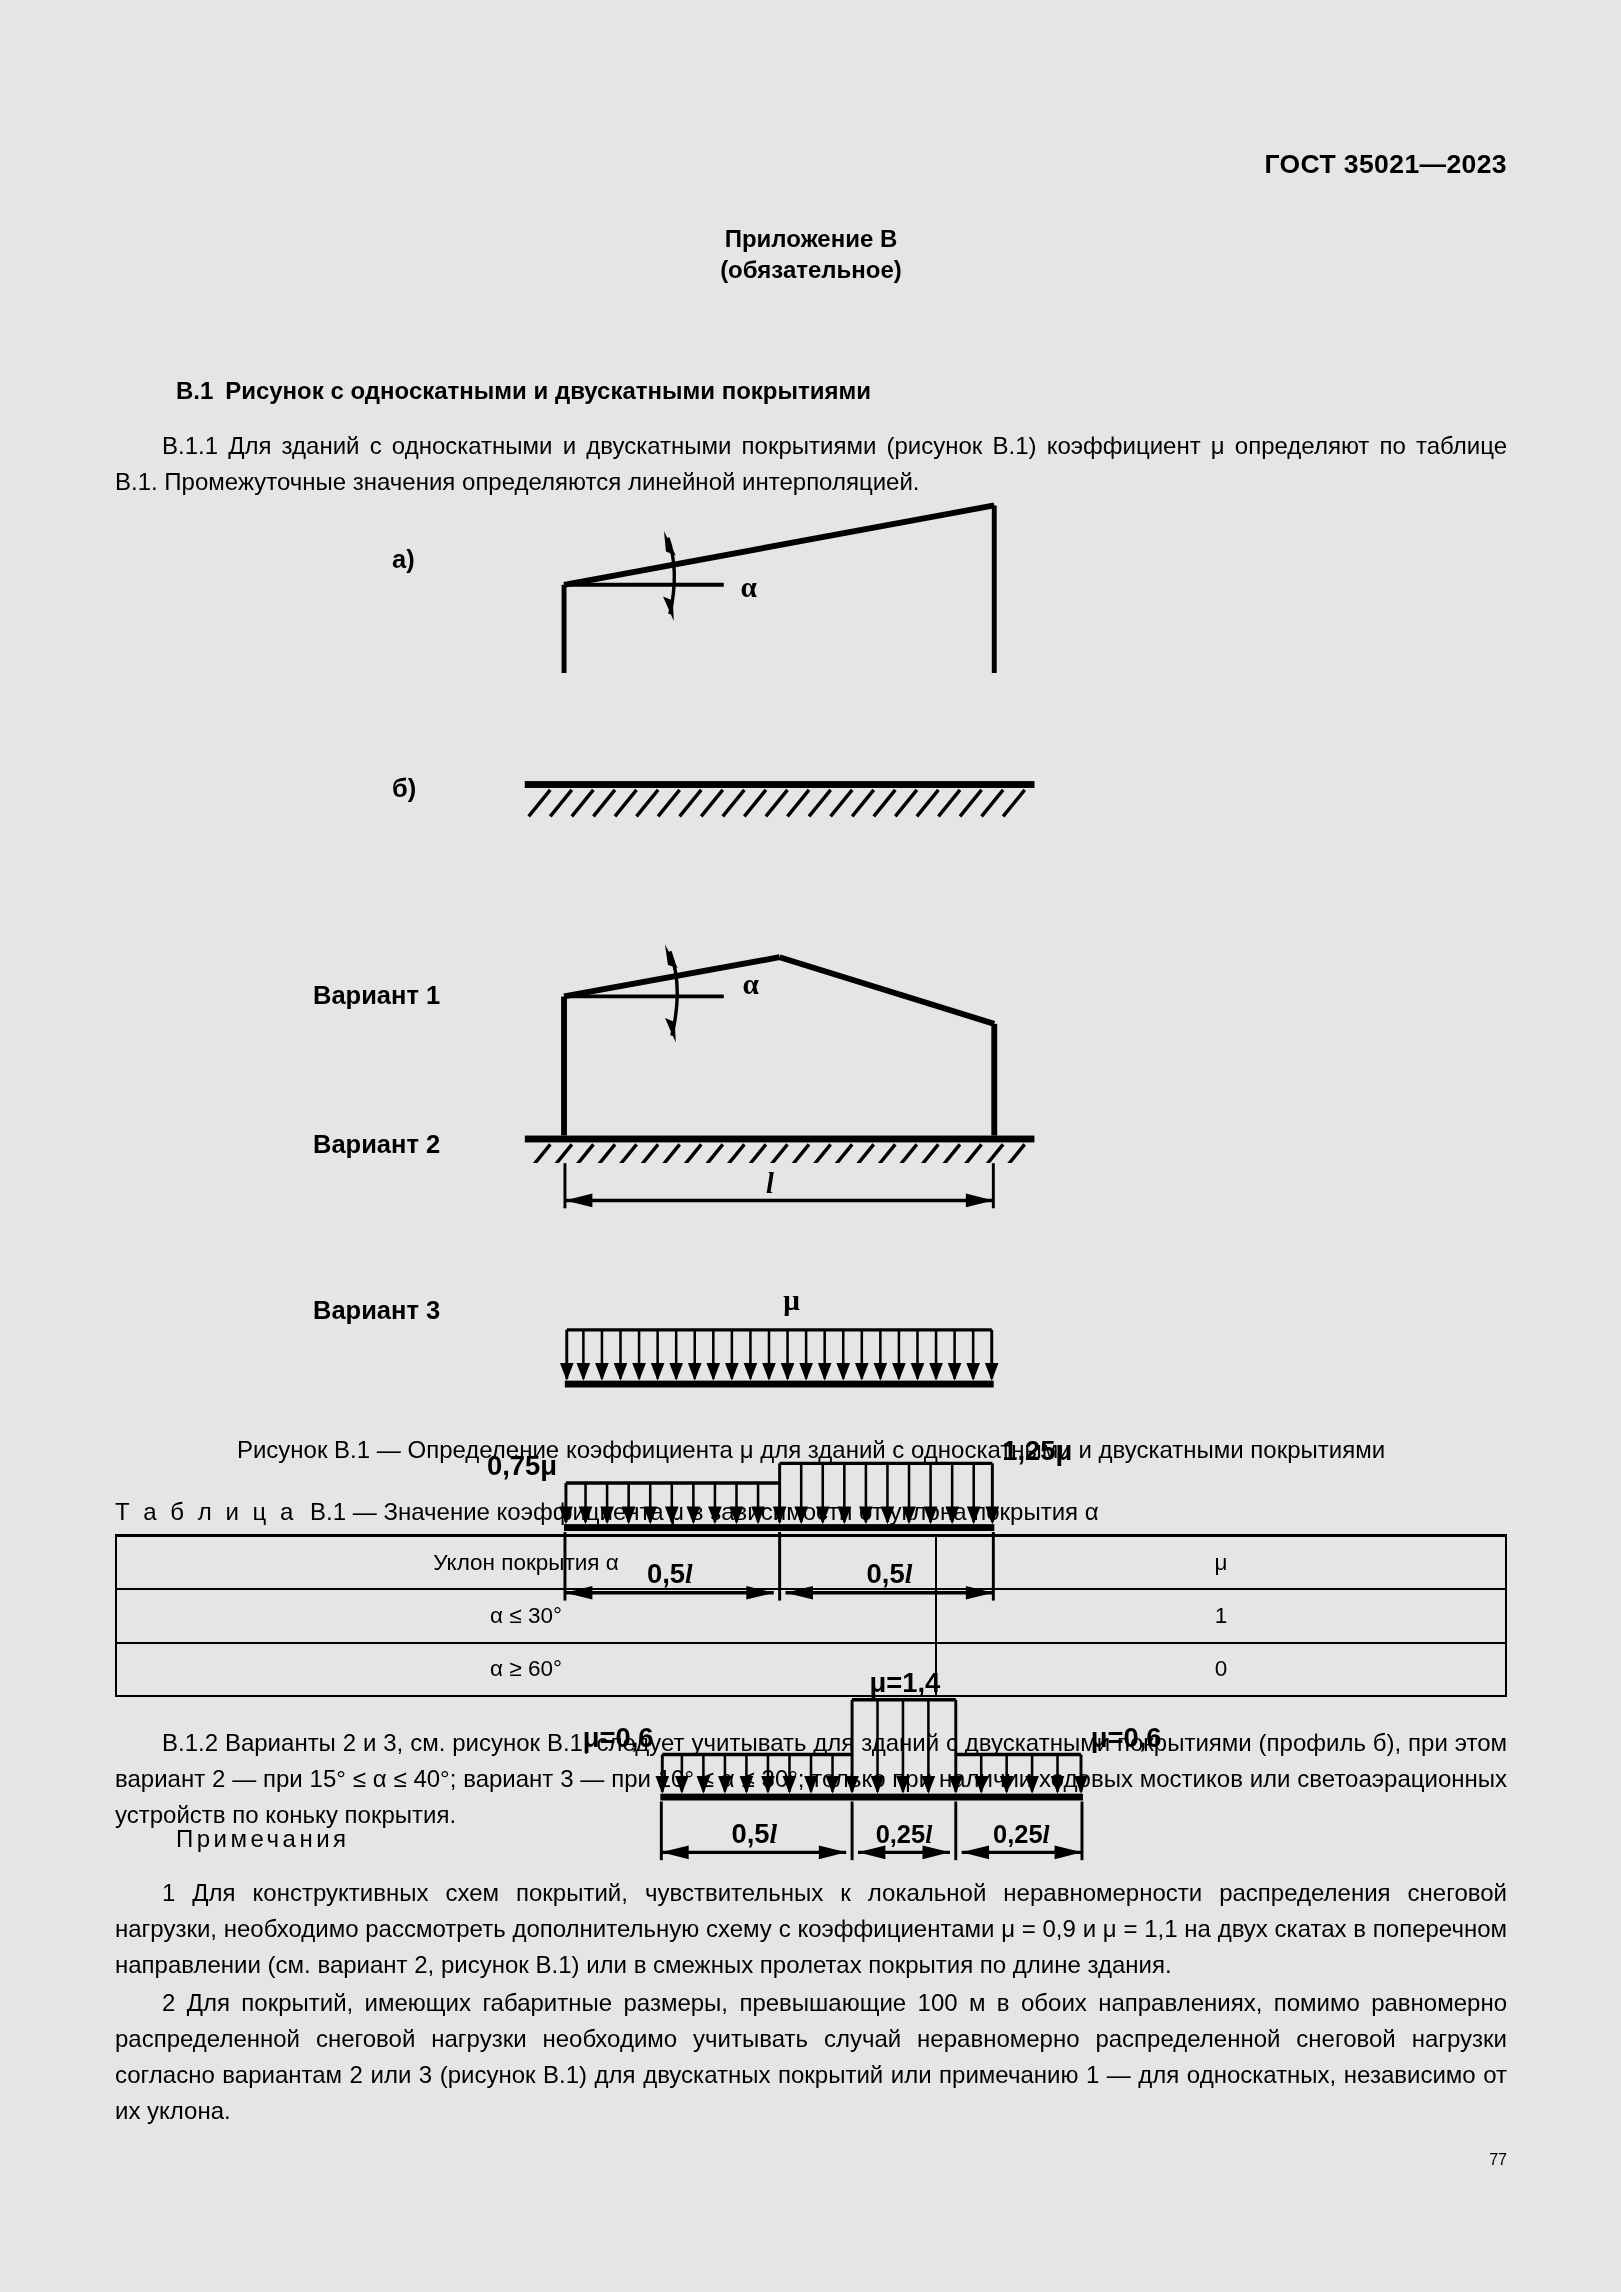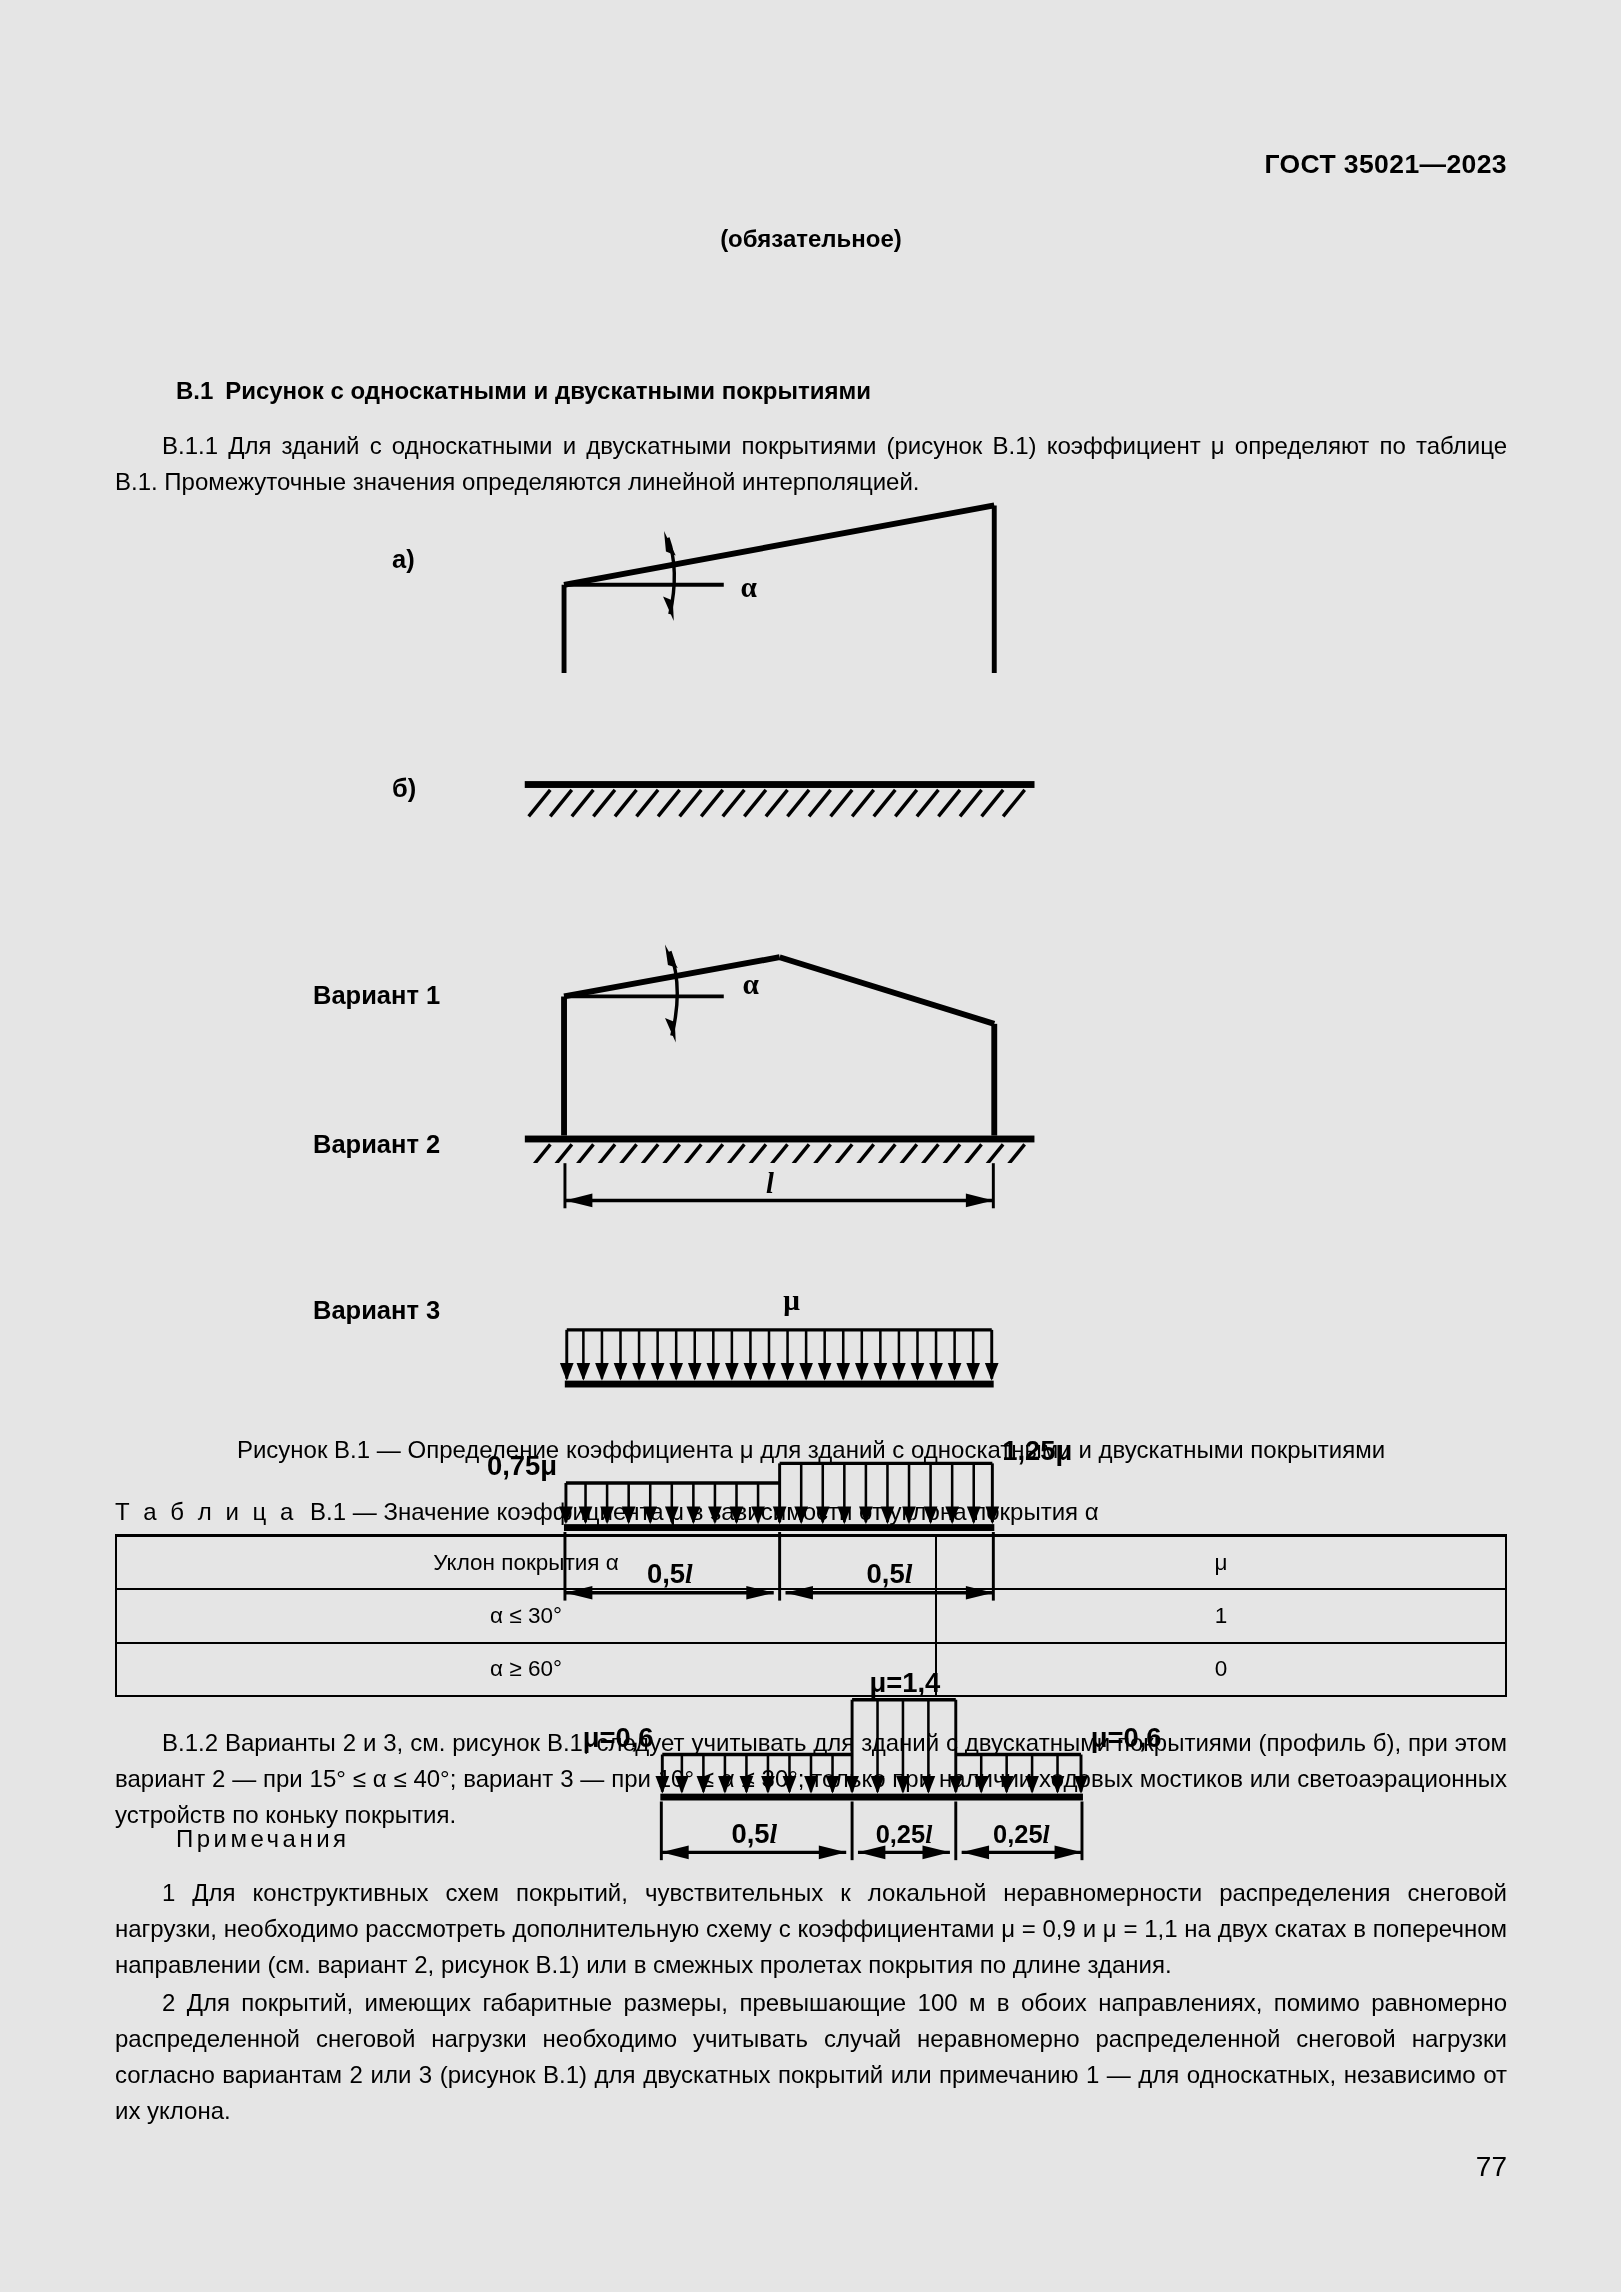--- a/index.html
+++ b/index.html
@@ -104,21 +104,21 @@
     top: 1498px;
     left: 0;
     font-size: 24px;
   }
   .tbl-caption .sp { letter-spacing: 3.5px; }
 
   .page-num {
     position: absolute;
     top: 2151px;
     right: 0;
-    font-size: 28px;
+    font-size: 16px;
   }
 
   
   table.gost {
     position: absolute;
     top: 1534px;
     left: 0;
     width: 1392px;
     border-collapse: collapse;
     font-size: 22.5px;
@@ -155,20 +155,21 @@
 </style>
 </head>
 <body>
 
 <div class="page">
   <div class="content">
 
     <div class="doc-header">ГОСТ 35021—2023</div>
 
     <div class="annex-block">
+      <div>Приложение В</div>
       <div>(обязательное)</div>
     </div>
 
     <div class="sec-heading">
       <span class="num">В.1</span><span>Рисунок с односкатными и двускатными покрытиями</span>
     </div>
 
     <div class="para p-b11"><span class="ind"></span><span>В.1.1  Для зданий с односкатными и двускатными покрытиями (рисунок В.1) коэффициент μ определяют по таблице В.1. Промежуточные значения определяются линейной интерполяцией.</span></div>
 
     <div class="figure">

